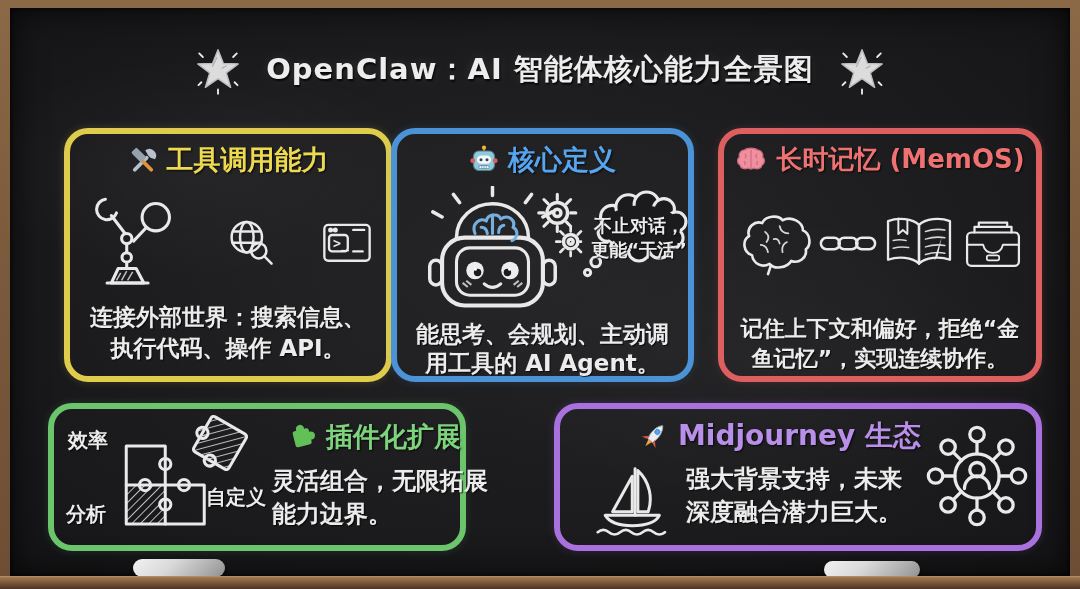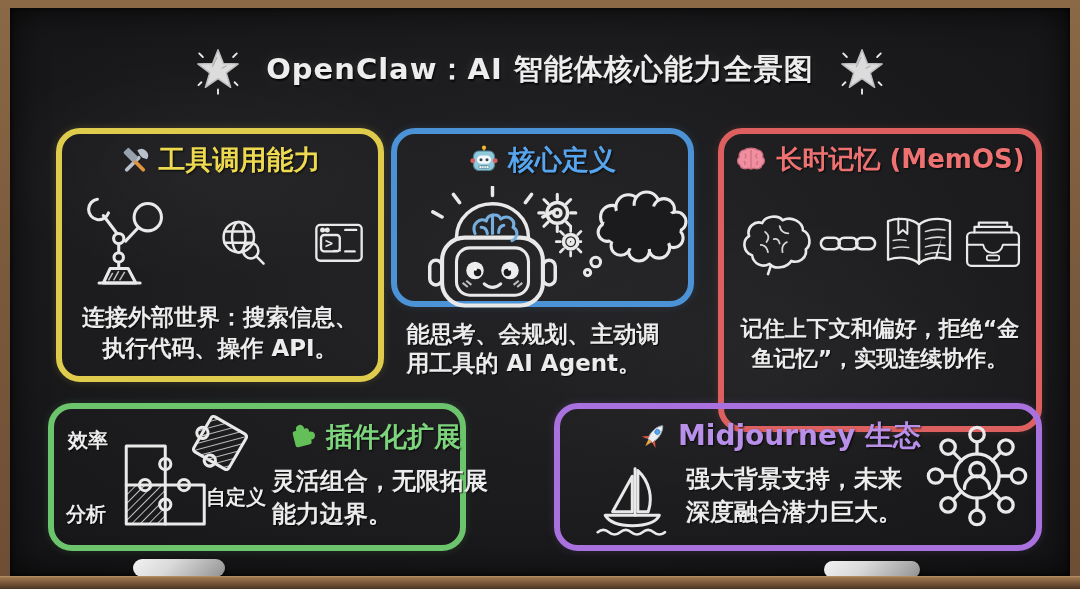--- a/index.html
+++ b/index.html
@@ -34,41 +34,41 @@
     position:absolute;left:0;top:30px;width:1080px;height:80px;
     display:flex;align-items:center;justify-content:center;gap:22px;
   }
   .page-title{
     margin:0;font-size:29px;font-weight:800;color:#ededed;letter-spacing:1px;
     text-shadow:1px 2px 2px rgba(0,0,0,0.85),0 0 12px rgba(255,255,255,0.10);
     white-space:nowrap;
   }
 
   .card{position:absolute;border-radius:24px;border:6px solid;background:rgba(255,255,255,0.012);}
-  .card.tools   {left:56px; top:128px;width:328px;height:254px;border-color:#e0cc4c;box-shadow:0 0 8px rgba(224,204,76,0.18);}
-  .card.core    {left:391px;top:128px;width:303px;height:179px;border-color:#4b93d6;box-shadow:0 0 8px rgba(75,147,214,0.18);}
-  .card.memory  {left:718px;top:128px;width:324px;height:304px;border-color:#dd5f5f;box-shadow:0 0 8px rgba(221,95,95,0.18);}
+  .card.tools   {left:64px; top:128px;width:328px;height:254px;border-color:#e0cc4c;box-shadow:0 0 8px rgba(224,204,76,0.18);}
+  .card.core    {left:391px;top:128px;width:303px;height:254px;border-color:#4b93d6;box-shadow:0 0 8px rgba(75,147,214,0.18);}
+  .card.memory  {left:718px;top:128px;width:324px;height:254px;border-color:#dd5f5f;box-shadow:0 0 8px rgba(221,95,95,0.18);}
   .card.plugin  {left:48px; top:403px;width:418px;height:148px;border-color:#6cc46c;box-shadow:0 0 8px rgba(108,196,108,0.18);}
   .card.eco     {left:554px;top:403px;width:488px;height:148px;border-color:#a871dd;box-shadow:0 0 8px rgba(168,113,221,0.18);}
 
   .card-header{position:absolute;display:flex;align-items:center;justify-content:center;gap:9px;}
   .card-header .t{font-weight:800;white-space:nowrap;text-shadow:1px 1px 2px rgba(0,0,0,0.8);}
   .tools  .card-header{left:0;right:0;top:8px;}   .tools  .t{font-size:27px;color:#eeda50;}
   .core   .card-header{left:0;right:0;top:8px;}   .core   .t{font-size:27px;color:#57a5ee;}
   .memory .card-header{left:0;right:0;top:8px;}   .memory .t{font-size:26px;color:#ef7272;}
   .plugin .card-header{left:195px;width:250px;top:10px;} .plugin .t{font-size:27px;color:#7dd47d;}
   .eco    .card-header{left:20px;width:400px;top:8px;}   .eco    .t{font-size:28px;color:#b88fe9;}
 
   .body-text{
     position:absolute;color:#ececec;font-weight:600;
     text-shadow:1px 1px 1px rgba(0,0,0,0.8),0 0 2px rgba(255,255,255,0.12);
   }
   .tools  .body-text{left:0;right:0;top:168px;text-align:center;}
   .tools  .body-text .inner{width:288px;margin:0 auto;font-size:23px;line-height:31px;}
-  .core   .body-text{left:0;right:0;top:186px;text-align:left;}
+  .core   .body-text{left:0;right:0;top:186px;text-align:center;}
   .core   .body-text .inner{width:272px;margin:0 auto;font-size:23px;line-height:29px;}
   .memory .body-text{left:0;right:0;top:168px;text-align:center;}
   .memory .body-text .inner{width:300px;margin:12px auto;font-size:22px;line-height:30px;}
   .plugin .body-text{left:218px;top:56px;width:232px;font-size:24px;line-height:33px;}
   .eco    .body-text{left:126px;top:54px;width:236px;font-size:24px;line-height:33px;}
 
   .icon-row{position:absolute;display:flex;align-items:center;}
   .tools .icon-row{left:14px;right:14px;top:54px;height:108px;justify-content:space-between;}
   .memory .icon-row{left:12px;right:12px;top:62px;height:94px;justify-content:space-between;}
 
@@ -251,20 +251,24 @@
             <circle cx="79" cy="60" r="11"></circle>
             <circle cx="58" cy="63" r="11"></circle>
           <circle cx="39" cy="58" r="10"></circle>
             <circle cx="25" cy="44" r="9.5"></circle>
           <ellipse cx="61" cy="39" rx="40" ry="23" stroke="none"></ellipse>
           <circle cx="13" cy="75" r="5" fill="none"></circle>
           <circle cx="4.5" cy="86" r="3.2" fill="none"></circle>
         </g>
       </svg>
     </span>
+    <div class="bubble-text">
+      <div>不止对话，</div>
+      <div>更能“干活”</div>
+    </div>
     <div class="body-text">
       <div class="inner">能思考、会规划、主动调用工具的 AI Agent。</div>
     </div>
   </section>
 
   <section class="card memory">
     <div class="card-header">
       <span>
         <svg viewBox="0 0 40 34" width="32" height="27">
           <path d="M12 5 C7 5 4 10 5.5 14 C2 16 2.5 22 6 24 C7 28 12 30 16 28 L20 29 L24 28 C28 30 33 28 34 24 C37.5 22 38 16 34.5 14 C36 10 33 5 28 5 C25 2 15 2 12 5 Z" fill="#ef8f9f" stroke="#c96a7c" stroke-width="1.6"></path>

